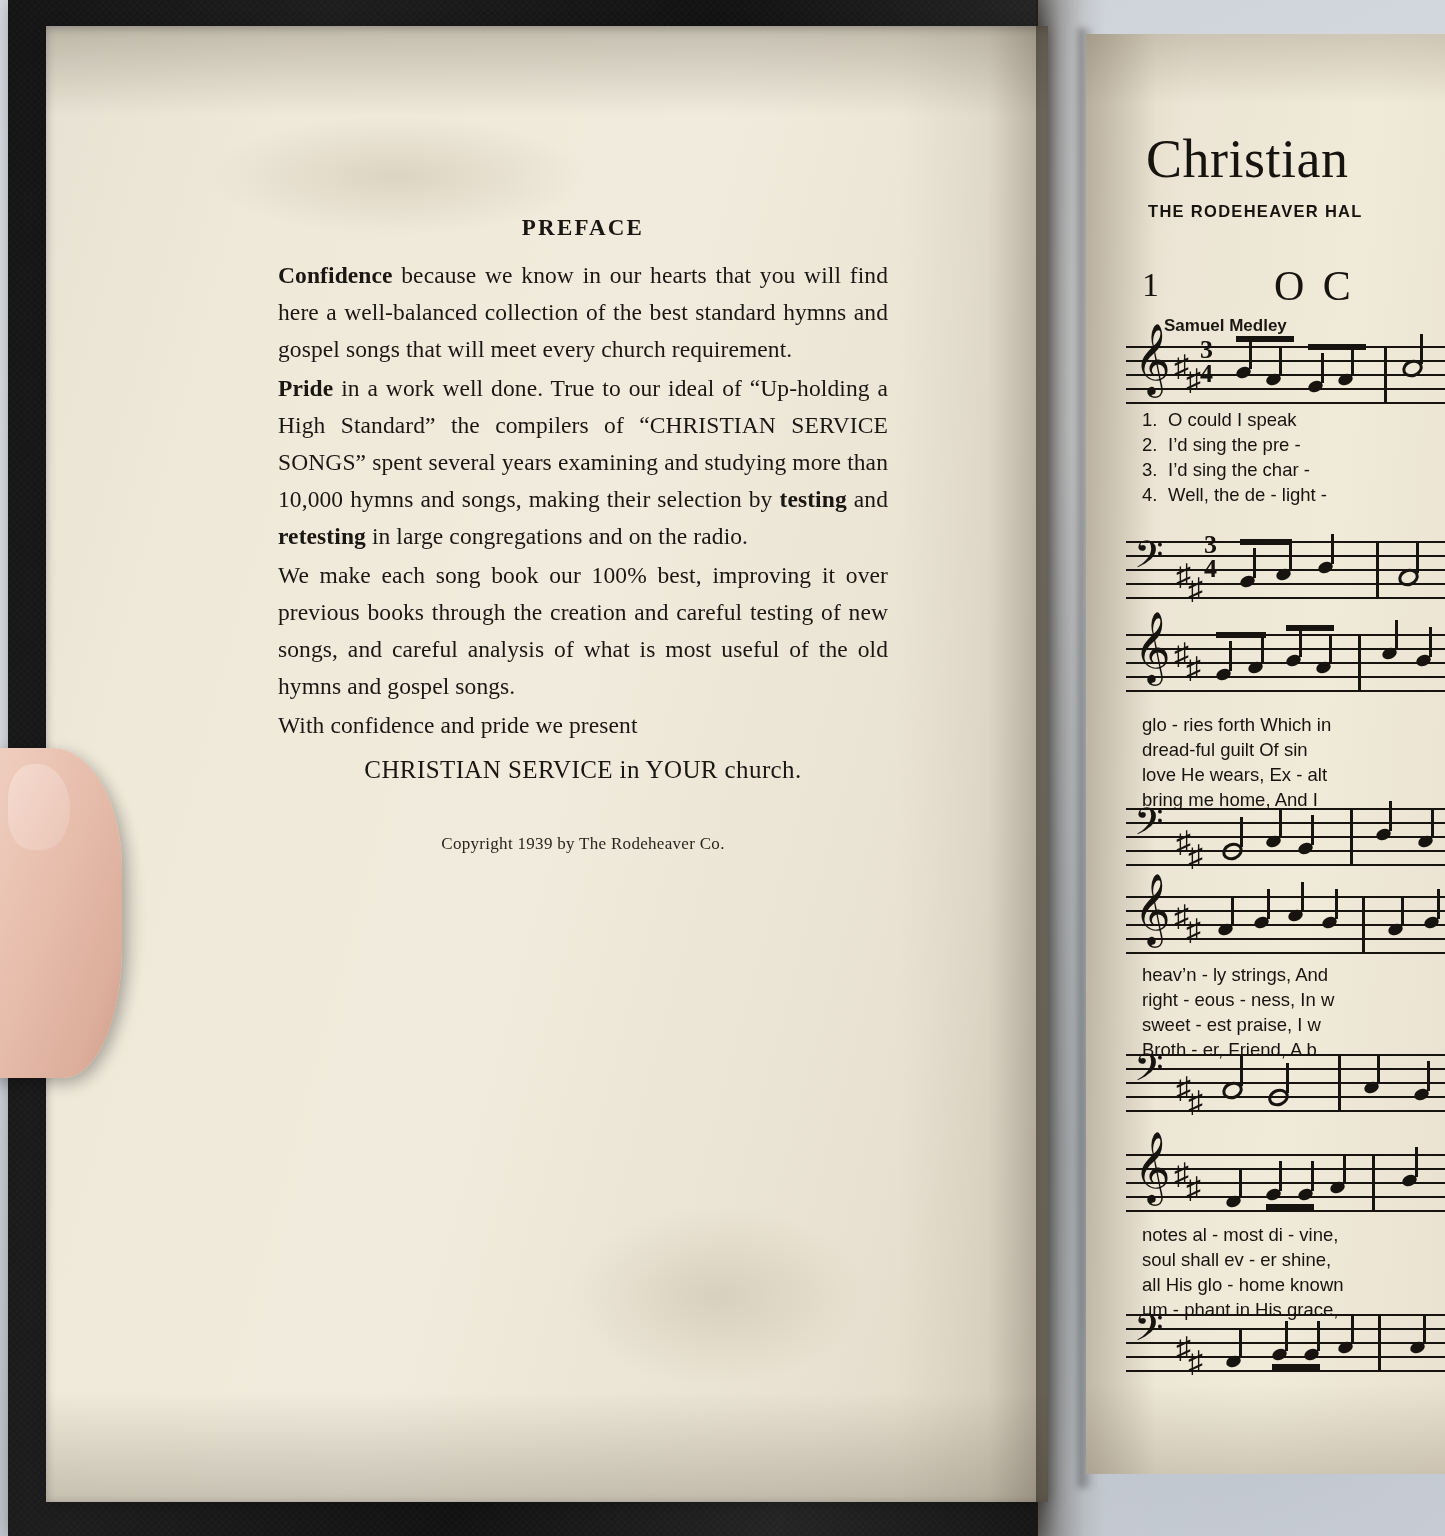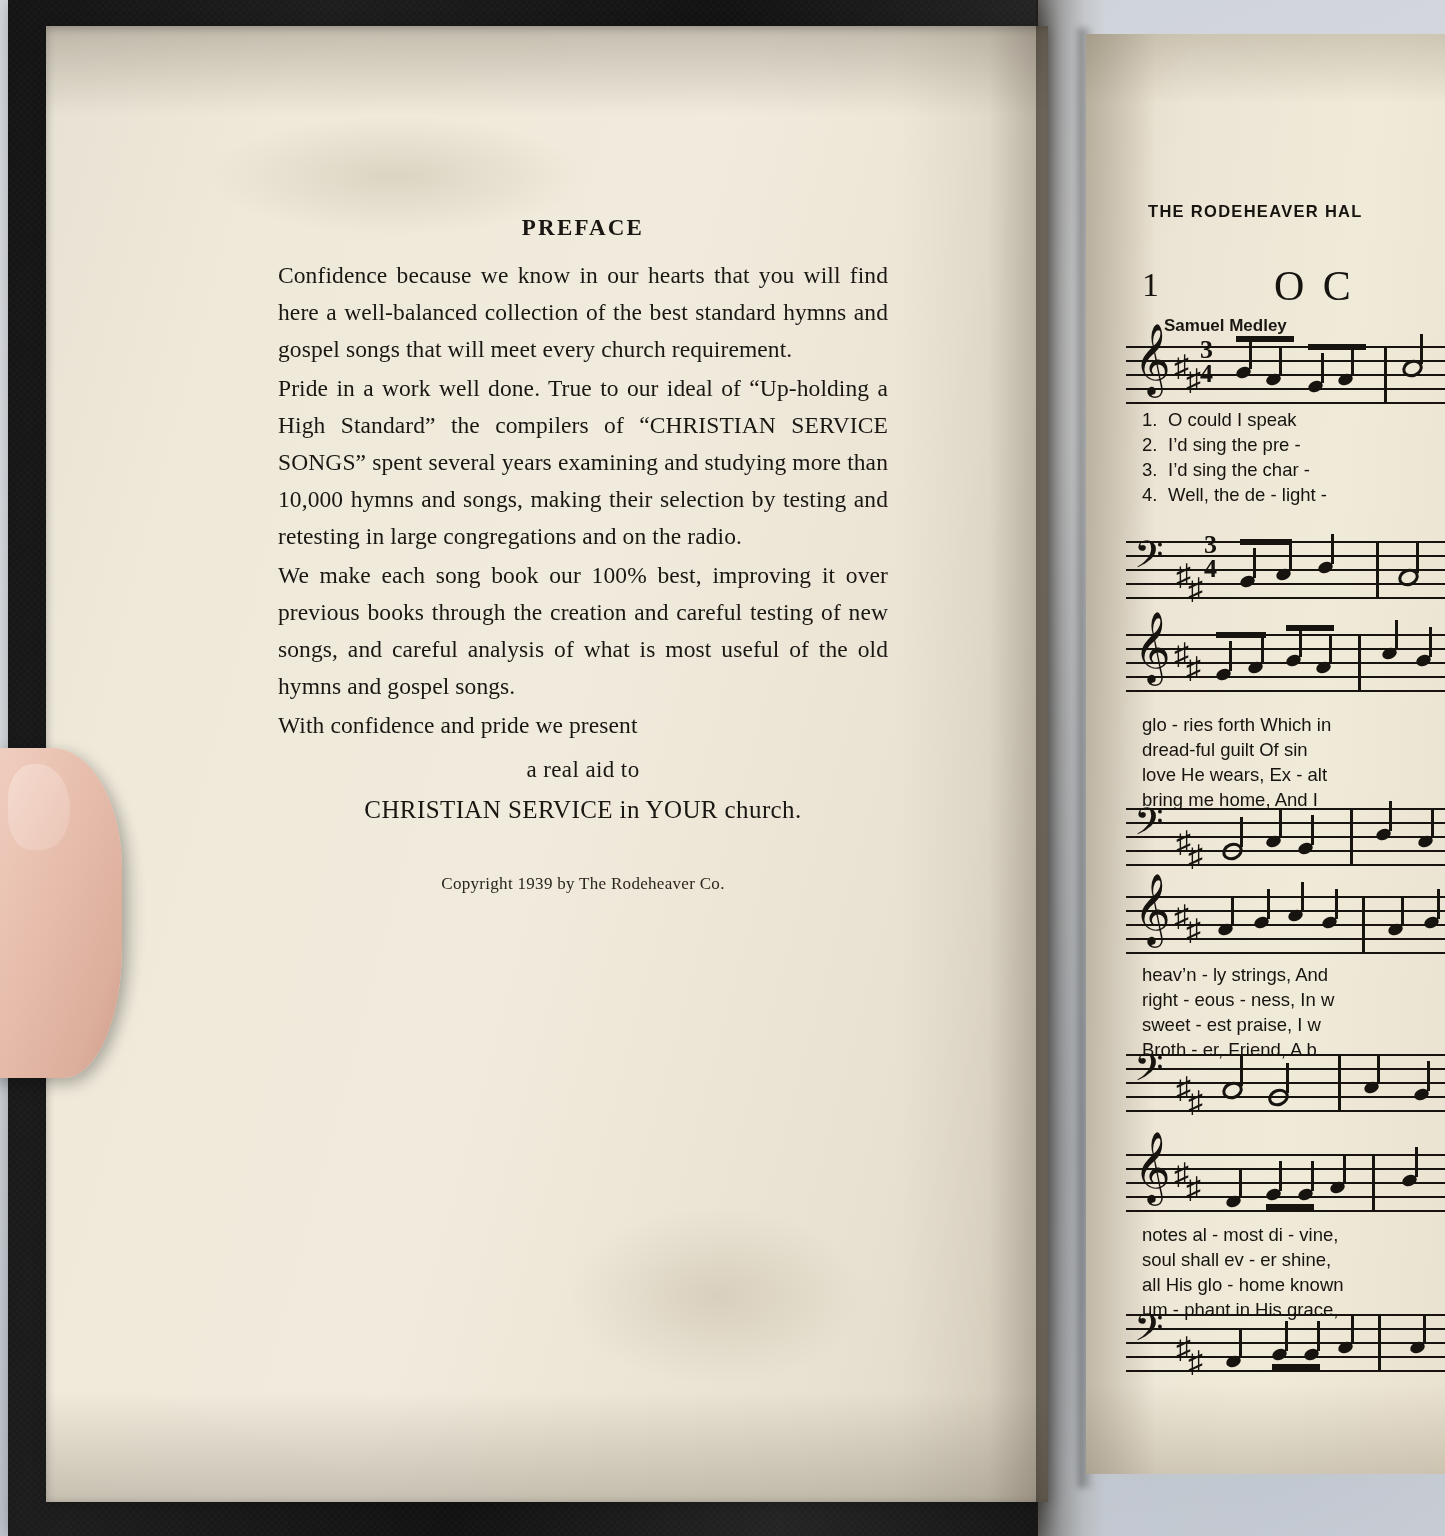--- a/index.html
+++ b/index.html
@@ -103,21 +103,21 @@
     margin-bottom: 16px;
   }
   .preface p {
     margin: 0 0 2px 0;
     font-size: 23.5px;
     line-height: 37px;
     text-align: justify;
     text-justify: inter-word;
     letter-spacing: 0.1px;
   }
-  .preface p b { font-weight: normal; margin-top: 30px; }
+  .preface p b { font-weight: bold; margin-top: 30px; }
   .closing {
     margin-top: 6px;
     text-align: center;
     font-size: 25px;
     line-height: 40px;
     letter-spacing: 0.4px;
   }
   .closing .l1 { display:block; }
   .closing .l2 { display:block; font-size: 23px; }
   .closing .l3 { display:block; }
@@ -316,34 +316,34 @@
 
   <div class="preface">
     <div class="subtitle">PREFACE</div>
     <div id="preface-paragraphs">
         <p><b>Confidence</b><span> because we know in our hearts that you will find here a well-balanced collection of the best standard hymns and gospel songs that will meet every church requirement.</span></p>
         <p><b>Pride</b><span> in a work well done.  True to our ideal of “Up-holding a High Standard” the compilers of “CHRISTIAN SERVICE SONGS” spent several years examining and studying more than 10,000 hymns and songs, making their selection by </span><b>testing</b><span> and </span><b>retesting</b><span> in large congregations and on the radio.</span></p>
         <p><span>We make each song book our 100% best, improving it over previous books through the creation and careful testing of new songs, and careful analysis of what is most useful of the old hymns and gospel songs.</span></p>
         <p><span>With confidence and pride we present</span></p>
       </div>
     <div class="closing">
-      <span class="l2">a real aid to</span>
       <span class="l3">CHRISTIAN SERVICE in YOUR church.</span>
     </div>
     <div class="copyright">Copyright 1939 by The Rodeheaver Co.</div>
   </div>
 
   <div class="gutter"></div>
   <div class="gutter-crease"></div>
 
   <div class="right-page">
     <div class="rp-shade-left"></div>
     <div class="rp-shade-top"></div>
     <div class="rp-shade-bottom"></div>
 
+    <div class="book-title">Christian</div>
     <div class="book-subtitle">THE RODEHEAVER HAL</div>
     <div class="hymn-number">1</div>
     <div class="hymn-title">O C</div>
     <div class="composer">Samuel Medley</div>
 
     <div class="system" style="top:300px;">
       <div class="staff">
         <div class="line" style="top:12px"></div>
           <div class="line" style="top:26px"></div>
         <div class="line" style="top:40px"></div>

